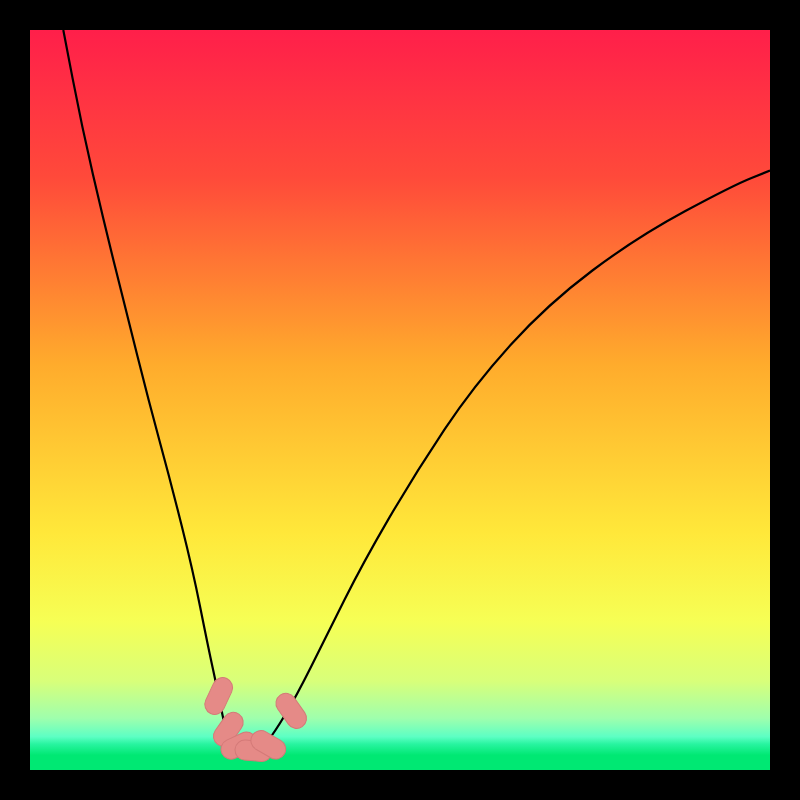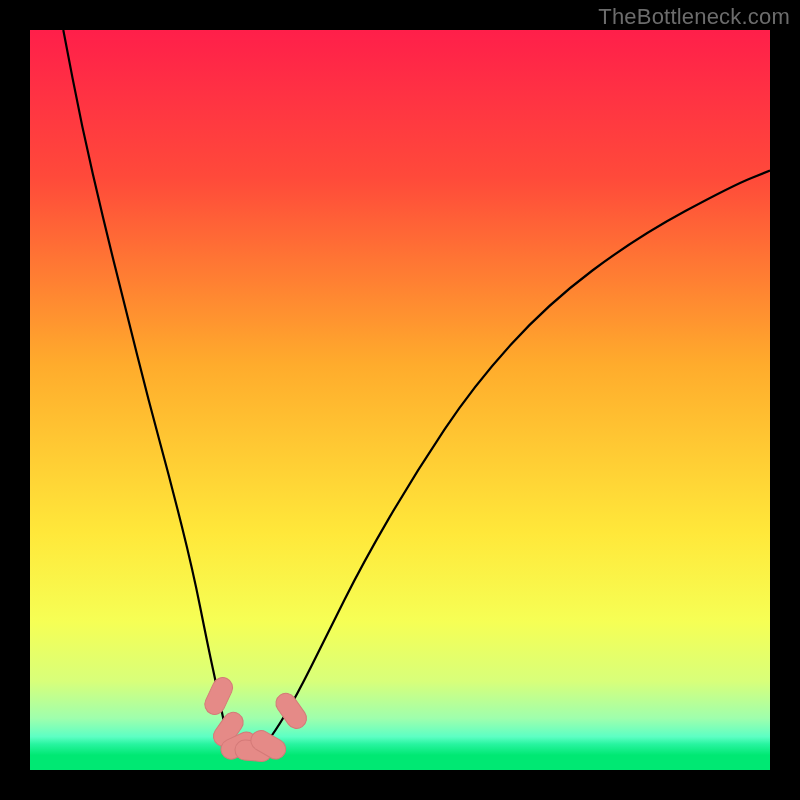--- a/index.html
+++ b/index.html
@@ -33,21 +33,20 @@
     font-size: 22px;
     font-weight: 400;
     letter-spacing: 0.2px;
   }
   svg { display: block; }
 </style>
 </head>
 <body>
 
 <div class="frame">
-  <div class="attribution">TheBottleneck.com</div>
 
   <div class="plot">
     <svg id="chart-svg" width="740" height="740" viewBox="0 0 740 740">
       <defs>
         <linearGradient id="bg-grad" x1="0" y1="0" x2="0" y2="1">
             <stop offset="0%" stop-color="#ff1f4a"></stop>
             <stop offset="20%" stop-color="#ff4a3a"></stop>
             <stop offset="45%" stop-color="#ffab2c"></stop>
             <stop offset="68%" stop-color="#ffe83a"></stop>
             <stop offset="80%" stop-color="#f6ff55"></stop>

